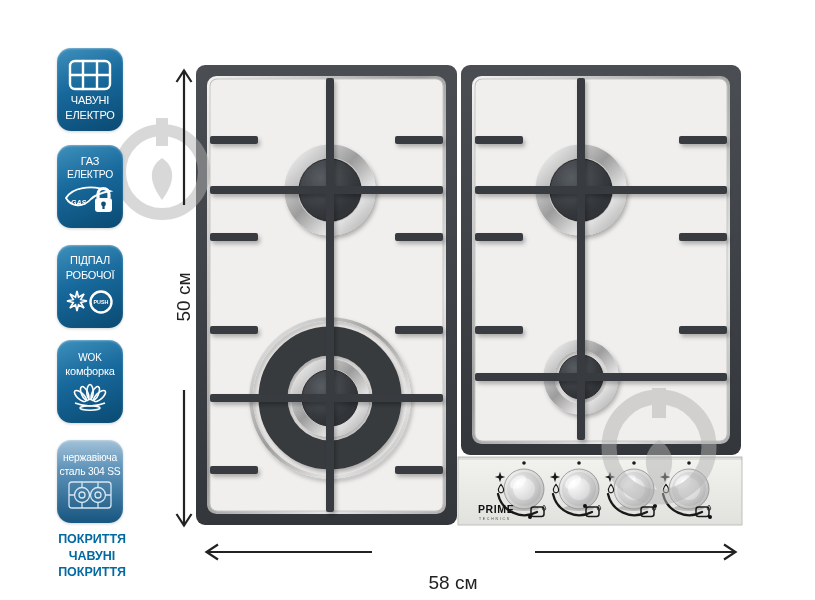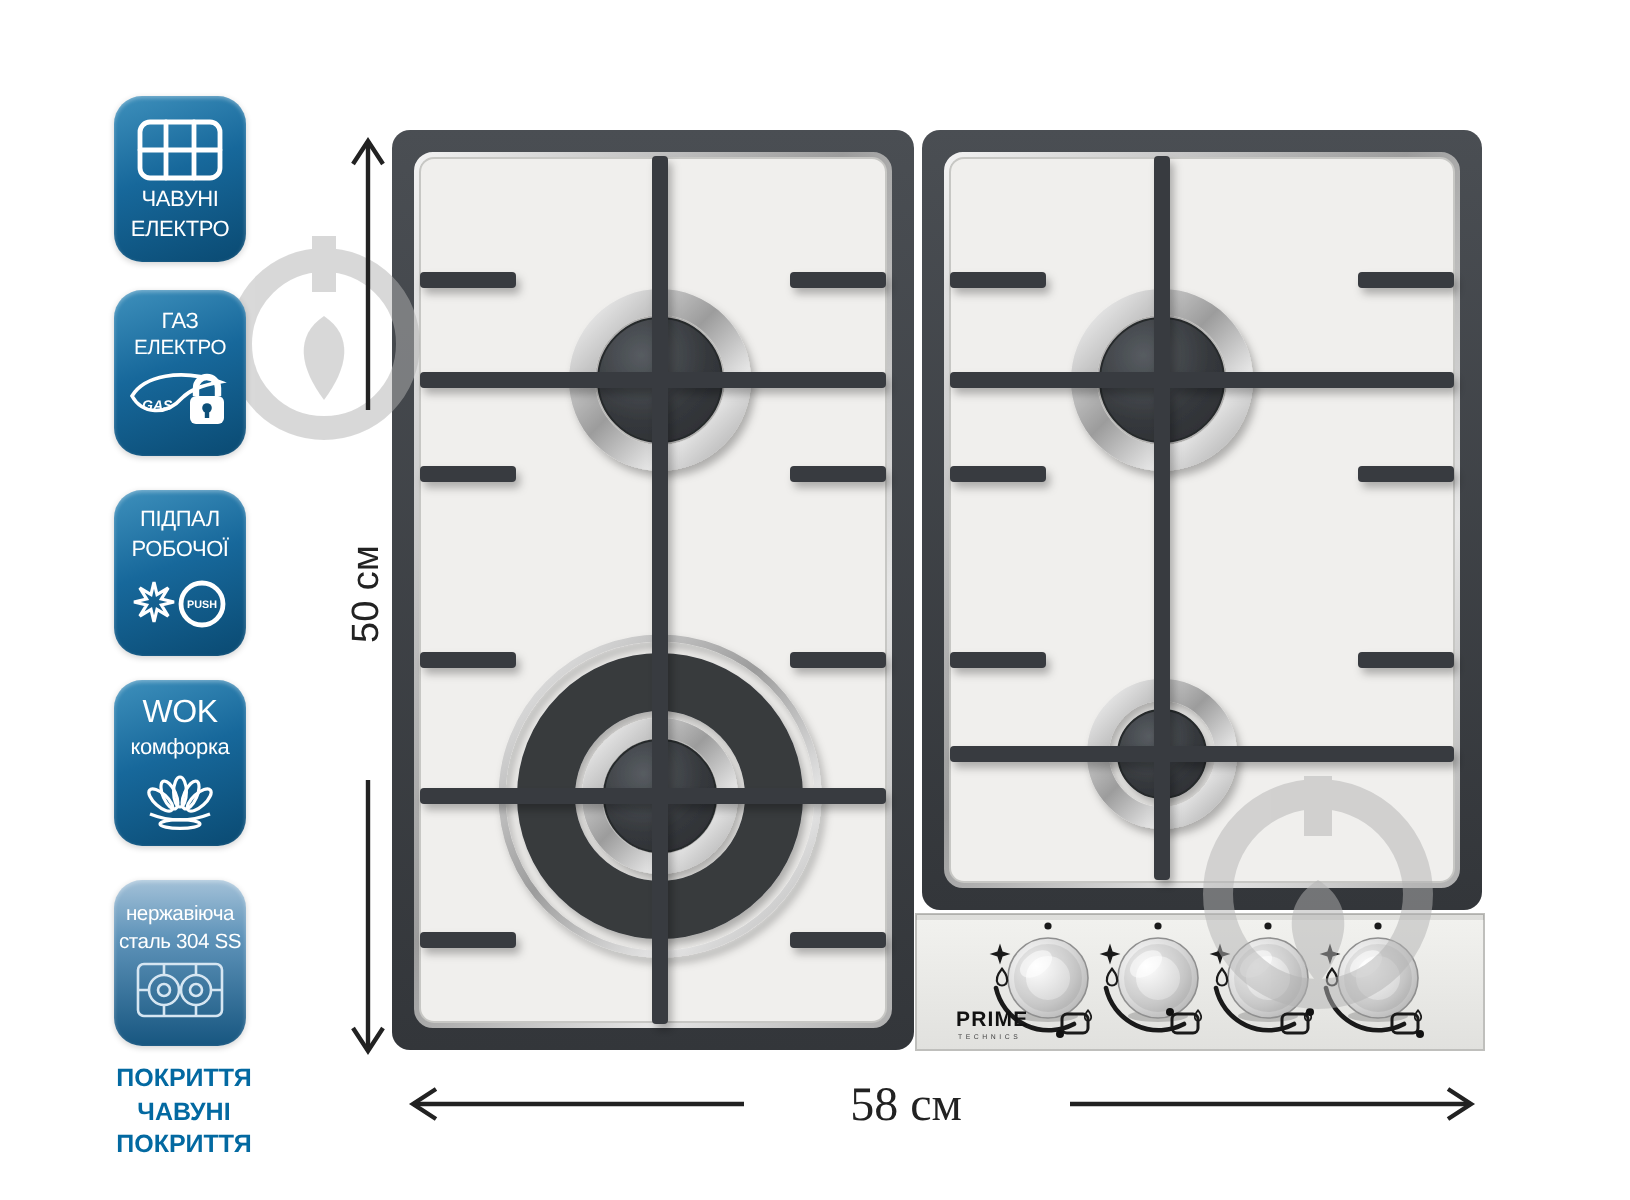--- a/index.html
+++ b/index.html
@@ -9,32 +9,32 @@
 
   
   .badge{position:absolute;left:57px;width:66px;height:83px;border-radius:14px;
          background:linear-gradient(160deg,#3e90bc 0%,#17689b 45%,#0a4a72 100%);
          box-shadow:inset 0 1px 2px rgba(255,255,255,.35),0 1px 3px rgba(0,0,0,.18);
          display:flex;flex-direction:column;align-items:center;justify-content:center;
          gap:2px;color:#fff;text-align:center;z-index:5;}
   .badge.light{background:linear-gradient(180deg,#a3c1d8 0%,#5e93b9 35%,#175680 100%);justify-content:center;}
   .badge .t{display:block;font-weight:normal;font-size:11px;line-height:1.12;letter-spacing:-.2px;}
   .badge .t.sm{font-size:10.3px;}
-  .badge .t.lg{font-size:16px;}
+  .badge .t.lg{font-size:10px;}
   .badge svg{display:block;}
 
   .caption{position:absolute;left:40px;top:531px;width:104px;z-index:5;text-align:center;
            color:#0369a1;font-weight:bold;font-size:12.5px;line-height:1.32;}
 
   
   #hob{position:absolute;left:195px;top:63px;z-index:2;}
   #annot{position:absolute;left:0;top:0;z-index:3;pointer-events:none;}
   .dim{position:absolute;z-index:4;color:#222;font-size:19px;text-align:center;}
   #dim-h{left:144px;top:286px;width:80px;transform:rotate(-90deg);}
-  #dim-w{left:409px;top:540px;width:88px;font-size:24px;font-family:Liberation Serif, serif;}
+  #dim-w{left:409px;top:572px;width:88px;font-size:19px;}
 </style>
 </head>
 <body>
 
 <svg id="hob" width="548" height="467" viewBox="0 0 548 467">
   <defs>
     <linearGradient id="gFrame" x1="0" y1="0" x2="0" y2="1">
       <stop offset="0" stop-color="#4a4e53"></stop>
         <stop offset="1" stop-color="#33363a"></stop>
     </linearGradient>

